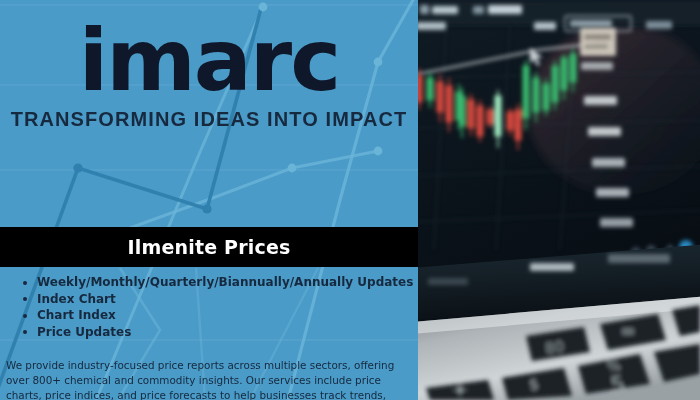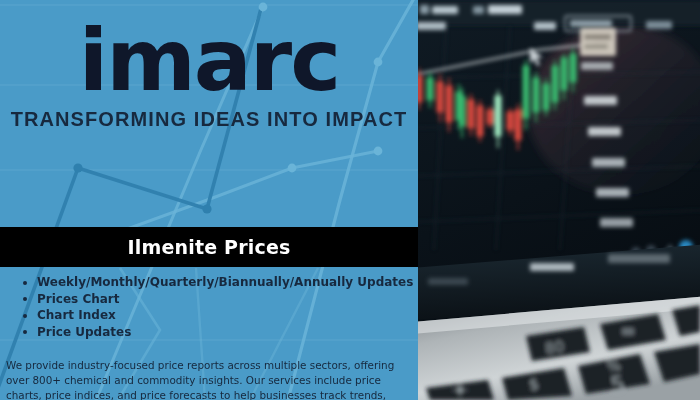--- a/index.html
+++ b/index.html
@@ -117,21 +117,21 @@
       <div class="logo-word">imarc</div>
       <div class="logo-tagline">TRANSFORMING IDEAS INTO IMPACT</div>
     </div>
 
     <div class="title-bar">
       <span class="title-text">Ilmenite Prices</span>
     </div>
 
     <ul class="features">
       <li>Weekly/Monthly/Quarterly/Biannually/Annually Updates</li>
-      <li>Prices Chart</li>
+      <li>Index Chart</li>
       <li>Chart Index</li>
       <li>Price Updates</li>
     </ul>
 
     <p class="blurb">We provide industry-focused price reports across multiple sectors, offering over 800+ chemical and commodity insights. Our services include price charts, price indices, and price forecasts to help businesses track trends, plan procurement, and make informed decisions.</p>
   </div>
 
   <div class="photo">
     <svg width="282" height="400" viewBox="0 0 282 400">
       <defs>

